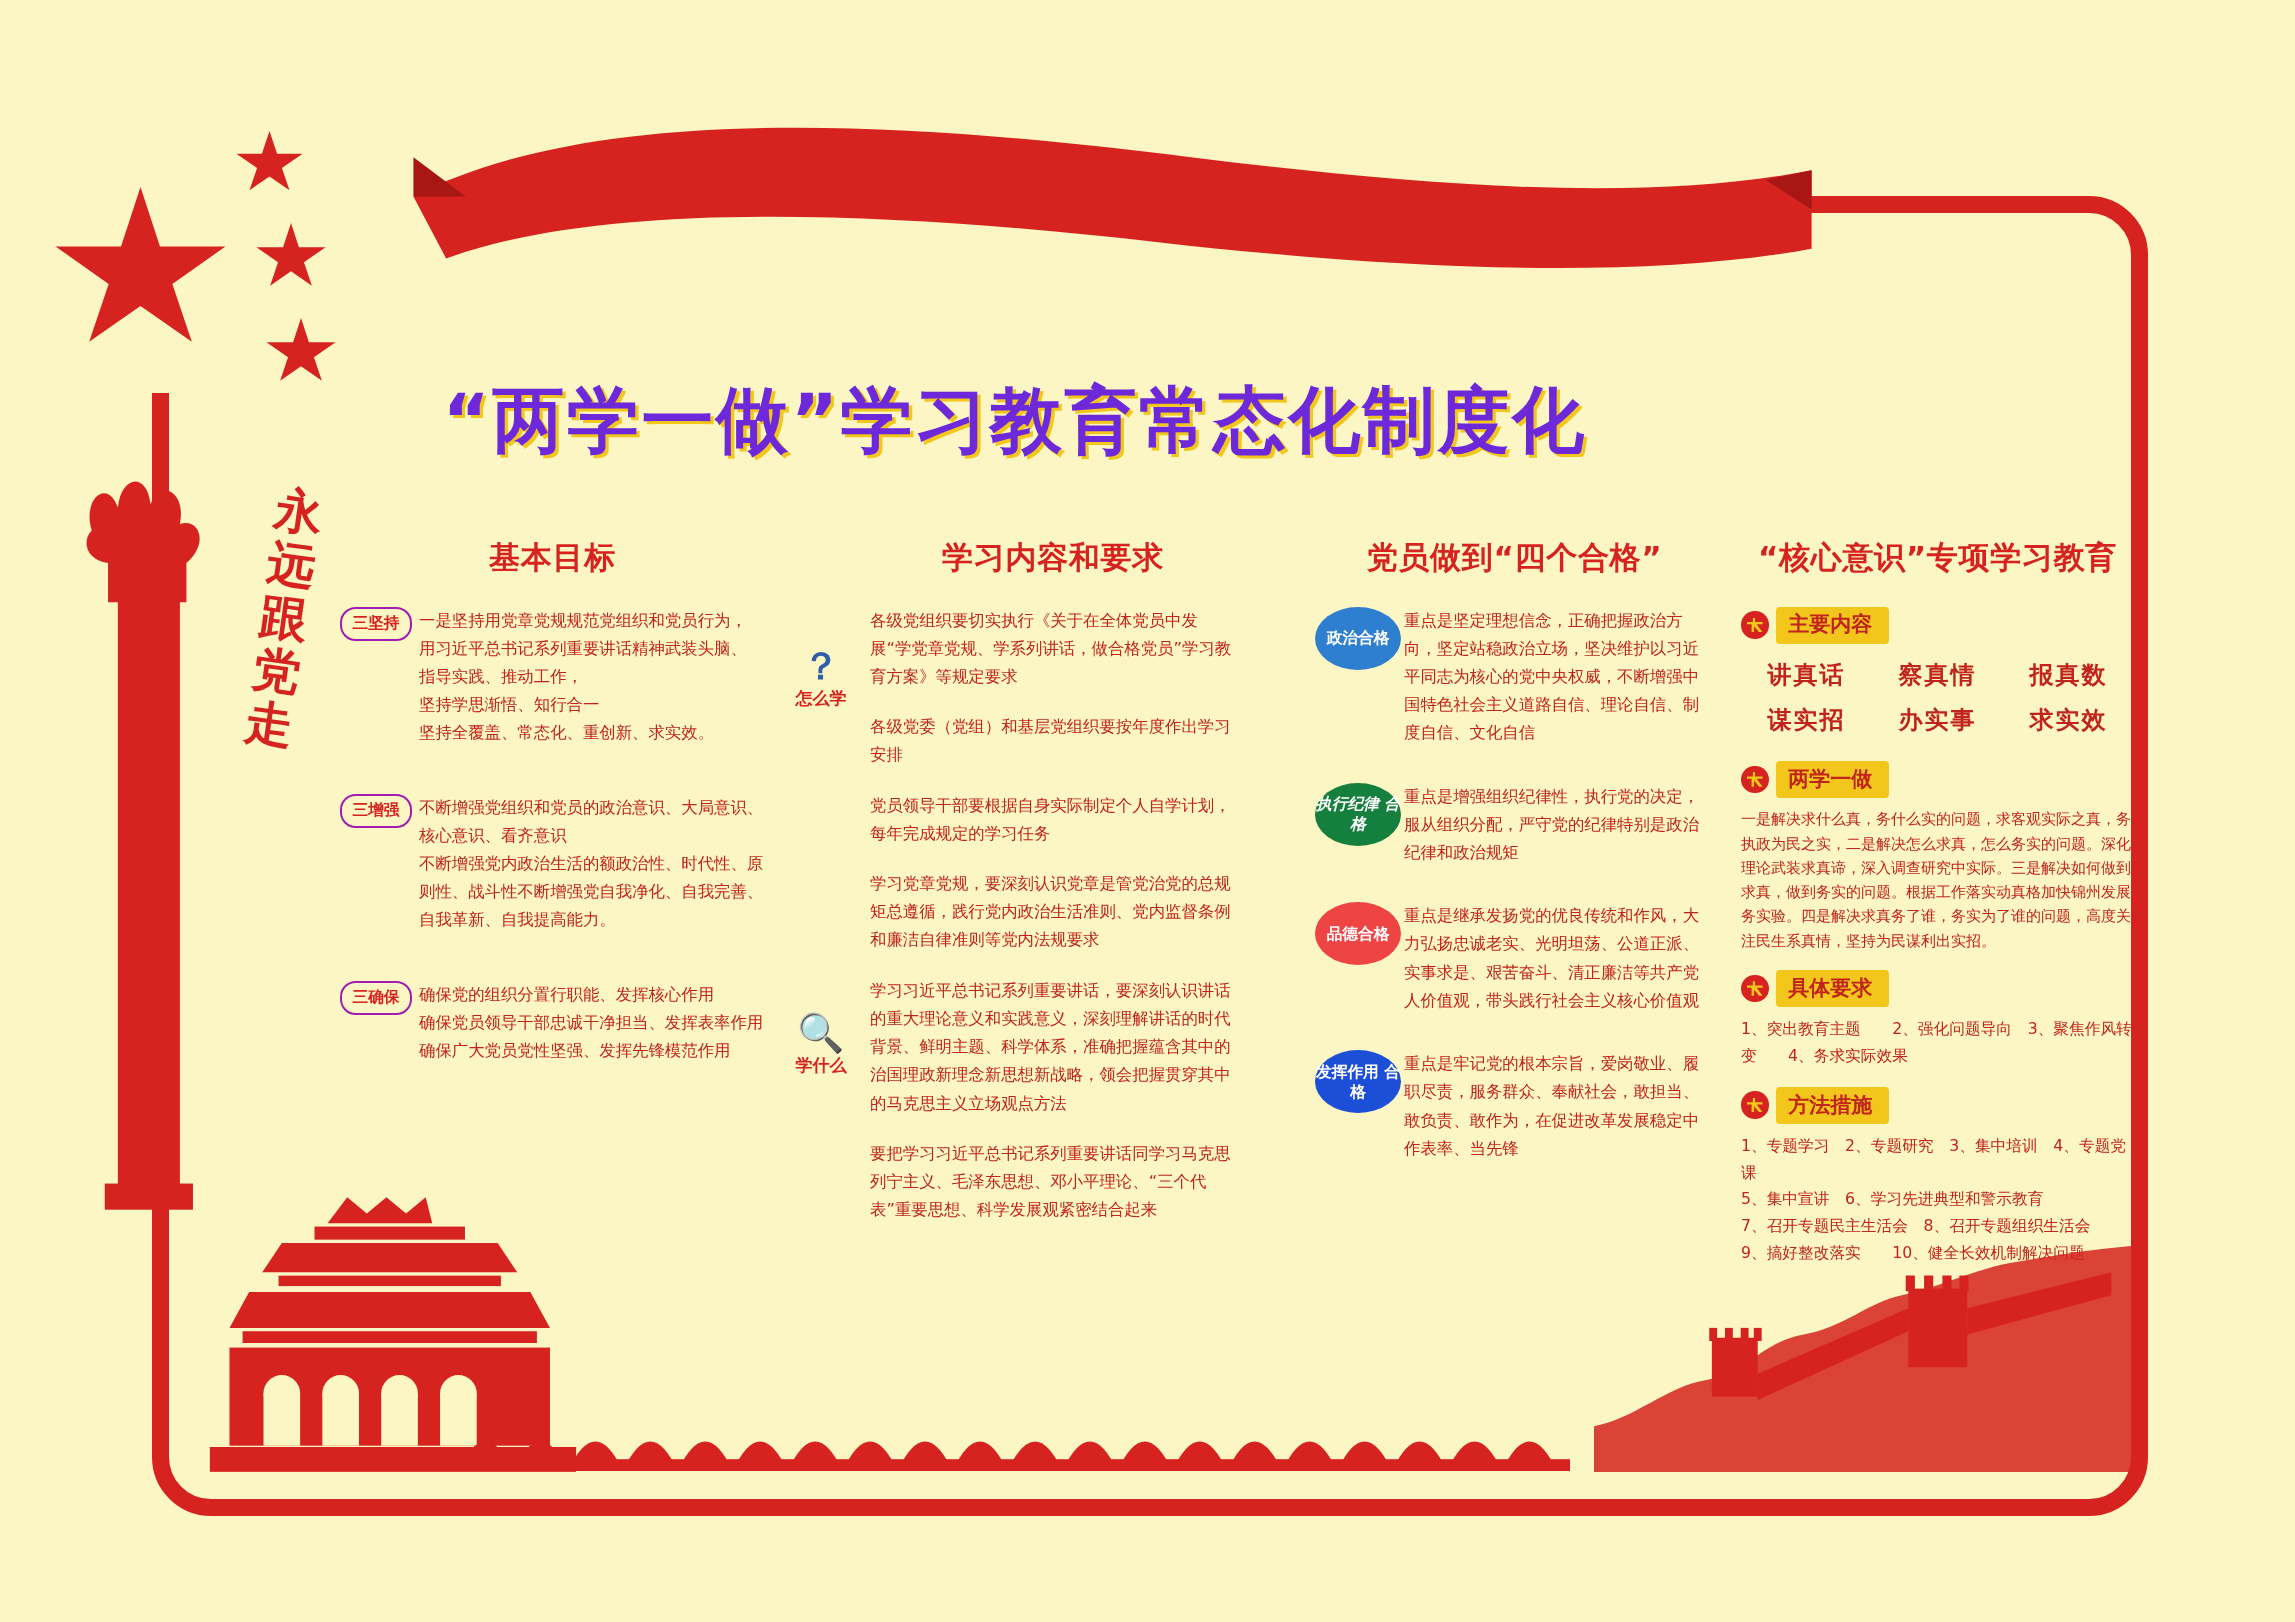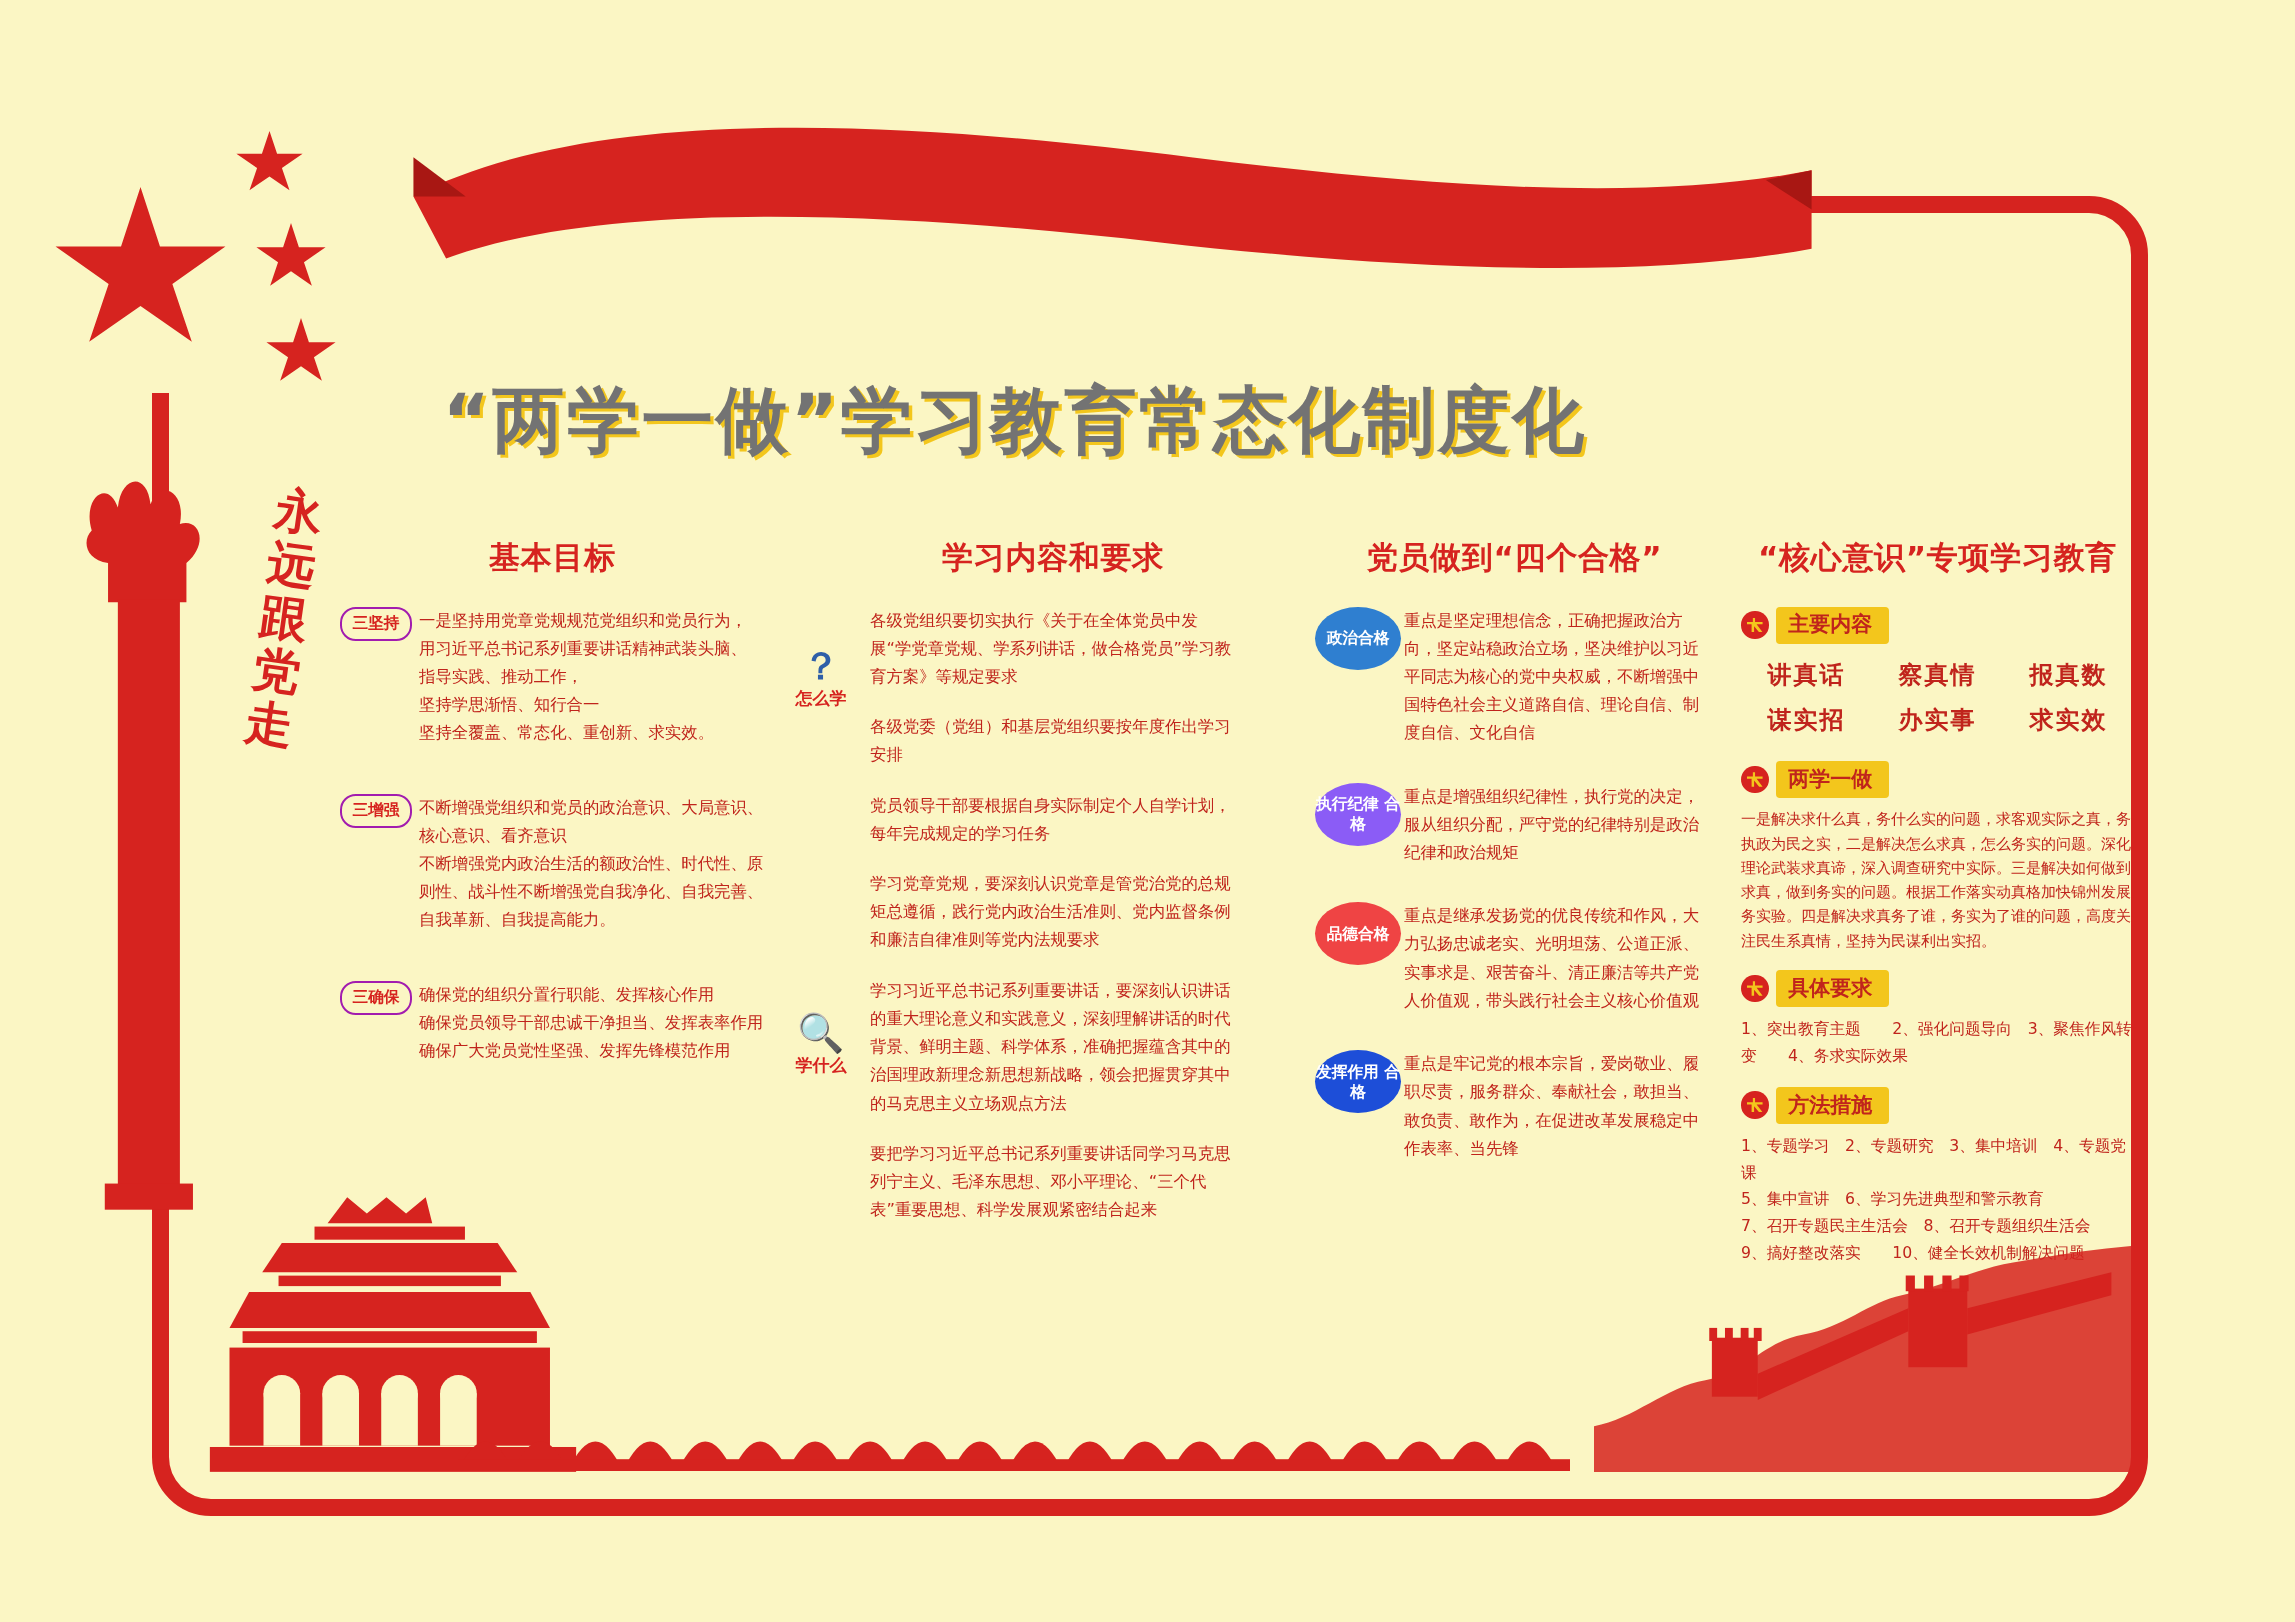--- a/index.html
+++ b/index.html
@@ -100,21 +100,21 @@
   .main-title {
     position: absolute;
     left: 393px;
     top: 373px;
     width: 1243px;
     text-align: center;
     font-family: "DejaVu Sans", sans-serif;
     font-weight: bold;
     font-size: 72px;
     letter-spacing: 2.6px;
-    color: #737373;
+    color: #6d28d9;
     text-shadow: 3.3px 3.3px 0 #f3c61c;
   }
 
   
   .col {
     position: absolute;
     top: 537px;
   }
   .col-head {
     font-family: "DejaVu Sans", sans-serif;
@@ -363,21 +363,21 @@
   </div>
 
   <div class="col col3">
     <div class="col-head">党员做到“四个合格”</div>
 
     <div class="c3-row">
       <div class="pill" style="background:#2f7fd0;">政治合格</div>
       <div class="body-text c3-text">重点是坚定理想信念，正确把握政治方向，坚定站稳政治立场，坚决维护以习近平同志为核心的党中央权威，不断增强中国特色社会主义道路自信、理论自信、制度自信、文化自信</div>
     </div>
     <div class="c3-row">
-      <div class="pill" style="background:#8b5cf6;">执行纪律
+      <div class="pill" style="background:#15803d;font-style:italic;">执行纪律
 合格</div>
       <div class="body-text c3-text">重点是增强组织纪律性，执行党的决定，服从组织分配，严守党的纪律特别是政治纪律和政治规矩</div>
     </div>
     <div class="c3-row">
       <div class="pill" style="background:#ef4444;">品德合格</div>
       <div class="body-text c3-text">重点是继承发扬党的优良传统和作风，大力弘扬忠诚老实、光明坦荡、公道正派、实事求是、艰苦奋斗、清正廉洁等共产党人价值观，带头践行社会主义核心价值观</div>
     </div>
     <div class="c3-row">
       <div class="pill" style="background:#1d4ed8;">发挥作用
 合格</div>

